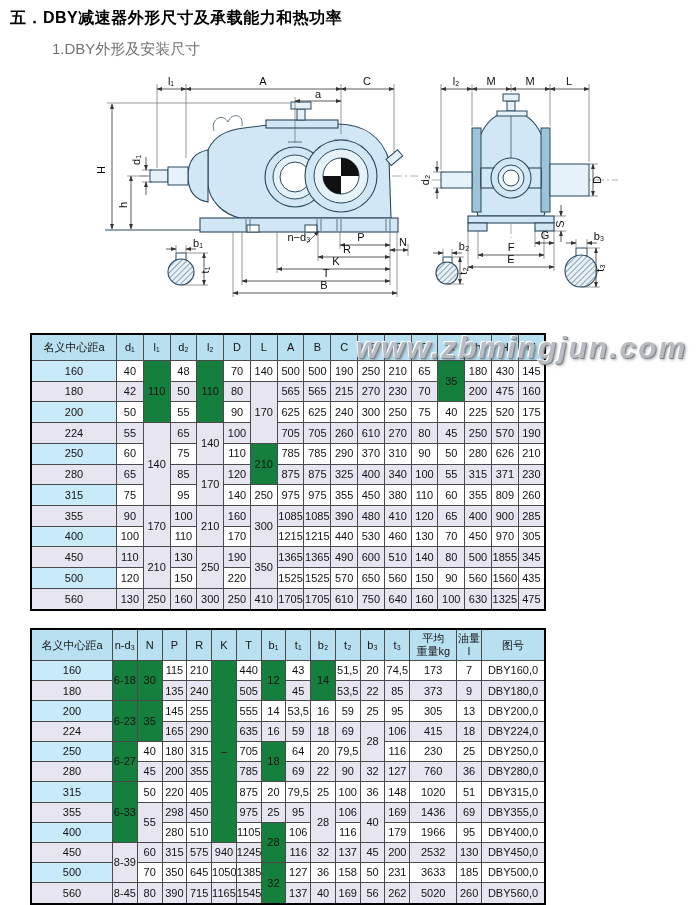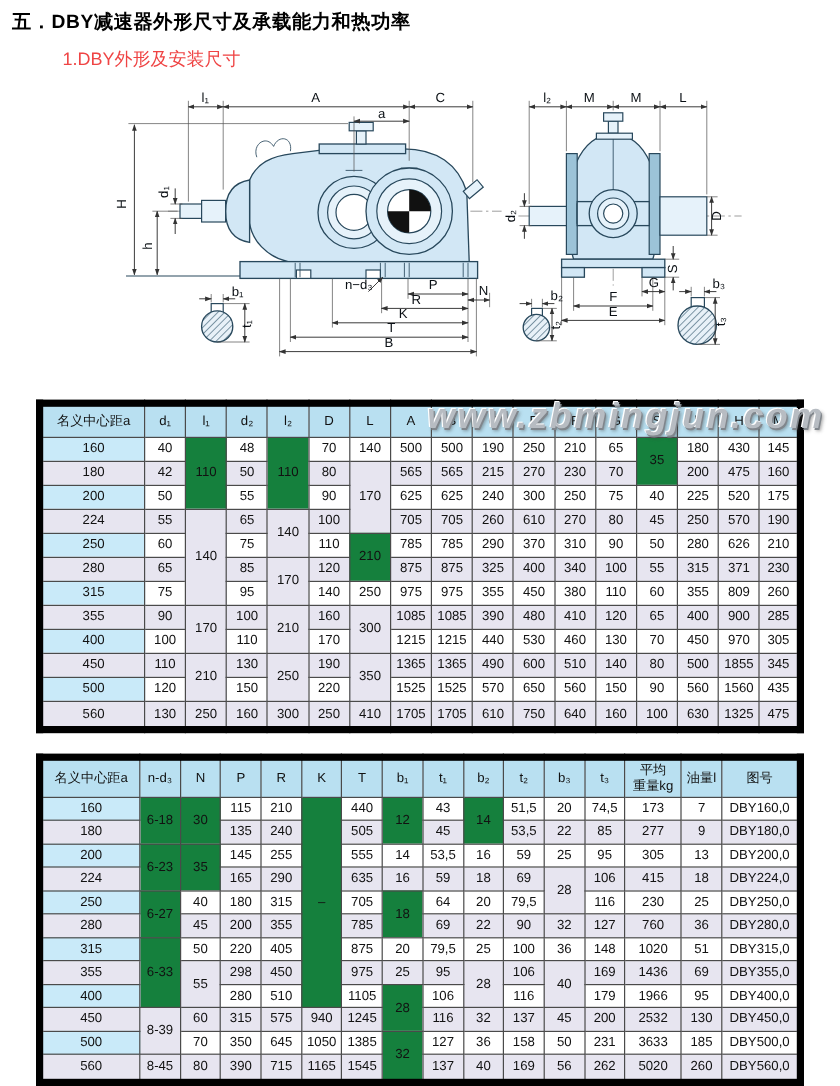--- a/index.html
+++ b/index.html
@@ -1,27 +1,27 @@
 <!DOCTYPE html>
 <html><head>
 <meta charset="utf-8">
 <style>
   html,body{margin:0;padding:0;background:#fff;}
   .page{position:relative;width:700px;height:905px;background:#fff;overflow:hidden;
         font-family:"Liberation Sans","DejaVu Sans",sans-serif;
         border-radius:14px;
         --c-header:#b9e0f1; --c-rowhead:#c9eaf9; --c-alt:#e7e5f0; --c-draw:#d2e7f5;}
   .title{position:absolute;left:10px;top:8px;font-size:16px;font-weight:bold;color:#000;letter-spacing:.5px;}
-  .subtitle{position:absolute;left:52px;top:40px;font-size:15px;color:#ef4444;}
+  .subtitle{position:absolute;left:52px;top:40px;font-size:15px;color:#737373;}
   svg.drawing{position:absolute;left:0;top:62px;}
   .watermark{position:absolute;left:356px;top:295px;z-index:6;pointer-events:none;
      font-size:30px;font-weight:800;font-style:italic;letter-spacing:2px;color:#b7bcc2;
      text-shadow:-1px -1px 0 #fff,1px 1px 0 #80868c,2px 2px 3px rgba(60,60,60,.45);margin-top:36px;}
-  table.dims{position:absolute;left:30px;width:640px;border-collapse:collapse;table-layout:fixed;
-     font-size:11px;border:6px solid #000000;z-index:3;}
+  table.dims{position:absolute;left:30px;width:516px;border-collapse:collapse;table-layout:fixed;
+     font-size:11px;border:2px solid #000000;z-index:3;}
   #table1{top:333px;height:278px;}
   #table2{top:628px;height:277px;}
   .dims th,.dims td{border:1px solid #4a4a4a;text-align:center;vertical-align:middle;padding:0;color:#121212;line-height:1.15;}
   .dims thead th{background:var(--c-header);font-weight:normal;white-space:pre-line;}
   #table1 thead th{height:25px;}
   #table2 thead th{height:30px;}
   .dims tr.alt td{background:var(--c-alt);}
   .dims td.merged{background:#15803d;}
   .dims td.rowhead{background:var(--c-rowhead);}
   #table1 th:nth-child(1){width:84px;}
@@ -559,21 +559,21 @@
         </tr>
         <tr class="alt">
           <td class="rowhead">180</td>
           <td>135</td>
           <td>240</td>
           <td>505</td>
           <td>45</td>
           <td>53,5</td>
           <td>22</td>
           <td>85</td>
-          <td>277</td>
+          <td>373</td>
           <td>9</td>
           <td>DBY180,0</td>
         </tr>
         <tr>
           <td class="rowhead">200</td>
           <td rowspan="2" class="merged">6-23</td>
           <td rowspan="2" class="merged">35</td>
           <td>145</td>
           <td>255</td>
           <td>555</td>

